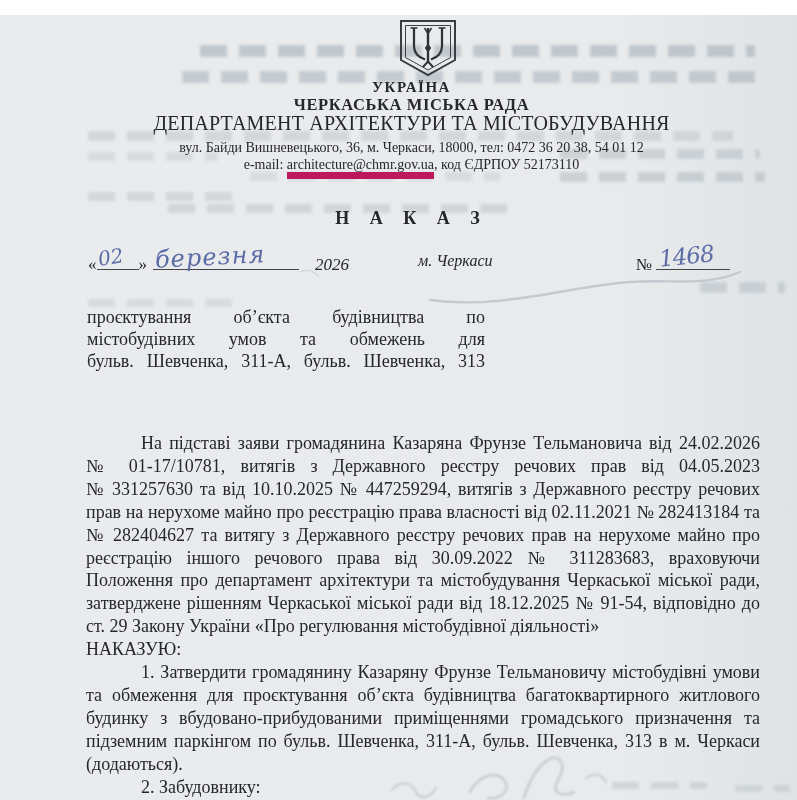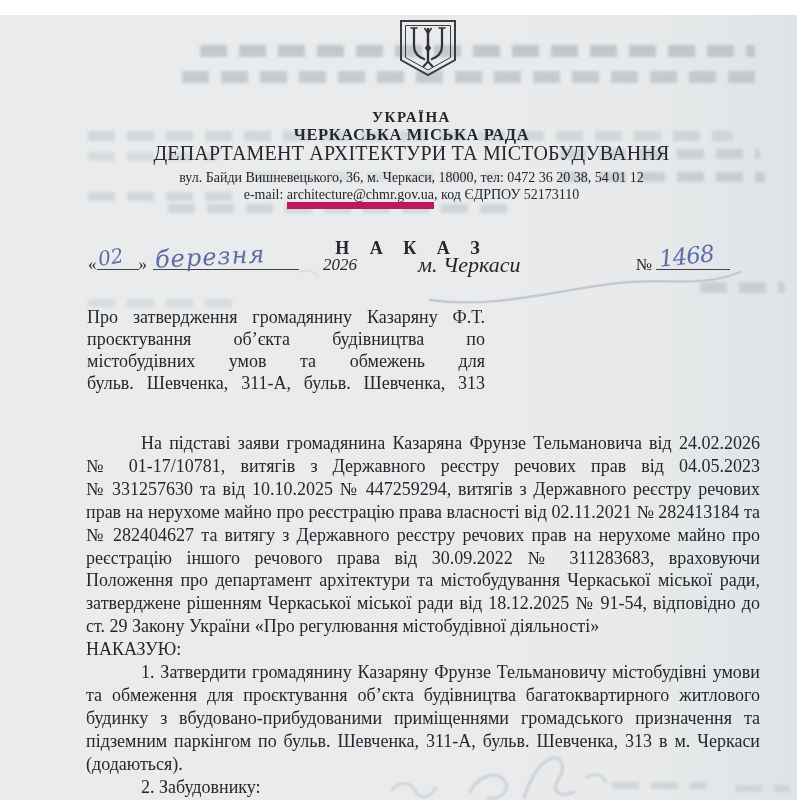--- a/index.html
+++ b/index.html
@@ -9,45 +9,45 @@
     font-family:"Liberation Serif", serif;
     color:#26272b;
   }
   .page{
     position:absolute;left:0;top:15px;right:0;bottom:0;
     background:linear-gradient(90deg,#e9ebec 0%,#e8eaeb 78%,#e3e6e8 92%,#dfe3e5 100%);
   }
   .top-strip{position:absolute;left:0;top:0;width:797px;height:15px;background:#ffffff;}
 
   
-  .hdr{position:absolute;left:40px;right:14px;text-align:center;margin-top:30px;}
+  .hdr{position:absolute;left:40px;right:14px;text-align:center;}
   .emblem{position:absolute;left:397px;top:19px;width:62px;height:58px;}
   .country{top:79px;font-weight:bold;font-size:15px;letter-spacing:1.5px;}
   .council{top:95px;font-weight:bold;font-size:16.5px;letter-spacing:.6px;}
   .department{top:112px;font-weight:normal;font-size:20px;letter-spacing:.2px;}
   .addr1{top:140px;font-size:14px;}
   .addr2{top:157px;font-size:14px;}
   .email-link{border-bottom:7px solid #be185d;text-align:right;}
 
   .order-title{top:208px;font-weight:bold;font-size:18px;letter-spacing:8px;}
 
   
   .meta{position:absolute;top:252px;font-size:17px;}
   .meta-left{left:88px;}
-  .meta-city{left:418px;font-style:italic;font-size:22px;}
+  .meta-city{left:418px;font-style:italic;font-size:16px;}
   .meta-num{left:636px;}
   .ul{display:inline-block;border-bottom:1.4px solid #41444a;height:17px;position:relative;vertical-align:baseline;}
   .ul-day{width:42px;}
   .ul-month{width:146px;margin-left:6px;}
   .ul-num{width:74px;margin-left:4px;}
   .hw{position:absolute;font-style:italic;color:#5c6ca6;white-space:nowrap;font-family:"DejaVu Serif",serif;}
   .hw-day{left:1px;top:-7px;font-size:20px;transform:rotate(-9deg);}
   .hw-month{left:2px;top:-9px;font-size:24px;transform:rotate(-3deg);letter-spacing:1px;}
   .hw-num{left:3px;top:-9px;font-size:23px;transform:rotate(-6deg);letter-spacing:-1px;}
-  .year{margin-left:24px;font-style:italic;}
+  .year{margin-left:16px;font-style:italic;}
 
   
   .subject{position:absolute;left:87px;top:306px;width:398px;font-size:18px;line-height:22px;}
   .subject .jline{text-align:justify;text-align-last:justify;}
 
   
   .main{position:absolute;left:86px;top:432px;width:674px;font-size:18px;line-height:22.9px;text-align:justify;}
   .main p{margin:0;}
   .indent{text-indent:55px;}
   .resolve{text-align:left;}
@@ -106,21 +106,20 @@
 
 <div class="meta meta-left">
   <span>«</span><span class="ul ul-day"><i class="hw hw-day">02</i></span><span>»</span><span class="ul ul-month"><i class="hw hw-month">березня</i></span><span class="year">2026</span>
 </div>
 <div class="meta meta-city">м. Черкаси</div>
 <div class="meta meta-num">
   <span>№</span><span class="ul ul-num"><i class="hw hw-num">1468</i></span>
 </div>
 
 <div class="subject">
-  <div class="jline">Про затвердження громадянину Казаряну Ф.Т.</div>
   <div class="jline">проєктування об’єкта будівництва по</div>
   <div class="jline">містобудівних умов та обмежень для</div>
   <div class="jline">бульв. Шевченка, 311-А, бульв. Шевченка, 313</div>
 </div>
 
 <div class="main">
   <p class="indent">На підставі заяви громадянина Казаряна Фрунзе Тельмановича від 24.02.2026 №&nbsp;01-17/10781, витягів з Державного реєстру речових прав від 04.05.2023 №&nbsp;331257630 та від 10.10.2025 №&nbsp;447259294, витягів з Державного реєстру речових прав на нерухоме майно про реєстрацію права власності від 02.11.2021 №&nbsp;282413184 та №&nbsp;282404627 та витягу з Державного реєстру речових прав на нерухоме майно про реєстрацію іншого речового права від 30.09.2022 №&nbsp;311283683, враховуючи Положення про департамент архітектури та містобудування Черкаської міської ради, затверджене рішенням Черкаської міської ради від 18.12.2025 №&nbsp;91-54, відповідно до ст. 29 Закону  України  «Про регулювання містобудівної діяльності»</p>
   <p class="resolve">НАКАЗУЮ:</p>
   <p class="indent">1. Затвердити громадянину Казаряну Фрунзе Тельмановичу містобудівні умови та обмеження для проєктування об’єкта будівництва багатоквартирного житлового будинку з вбудовано-прибудованими приміщеннями громадського призначення та підземним паркінгом по бульв.&nbsp;Шевченка,&nbsp;311-А, бульв.&nbsp;Шевченка,&nbsp;313 в м.&nbsp;Черкаси (додаються).</p>
   <p class="indent">2. Забудовнику:</p>

